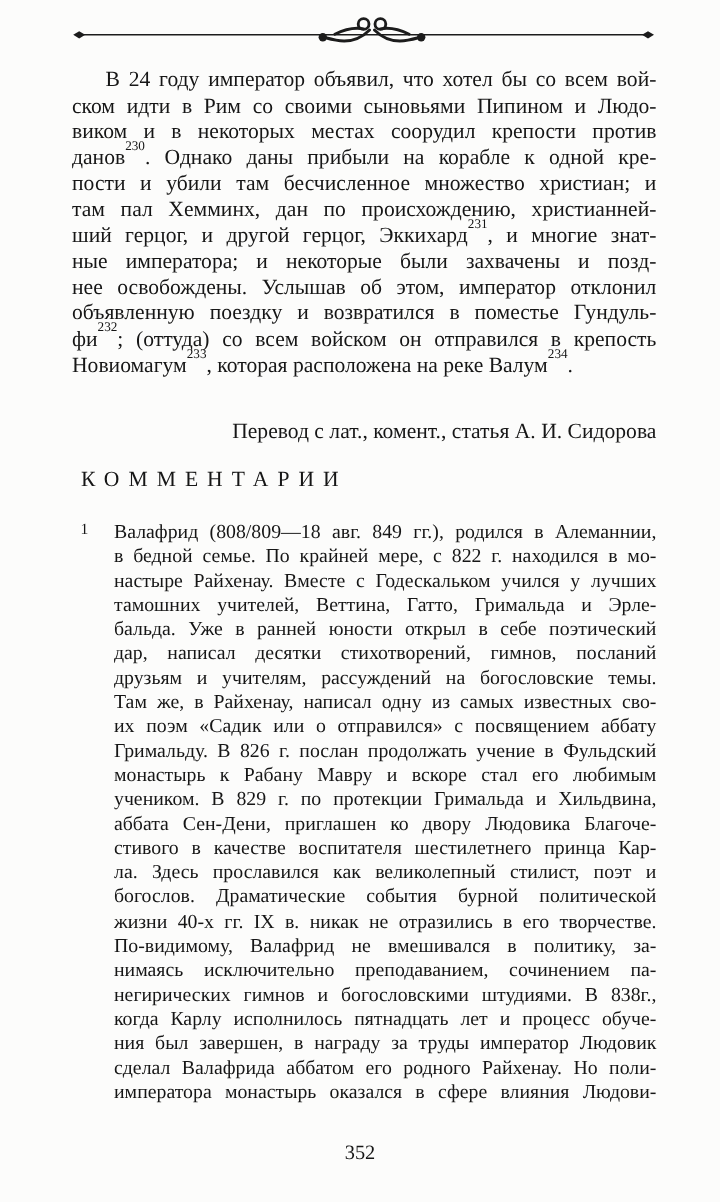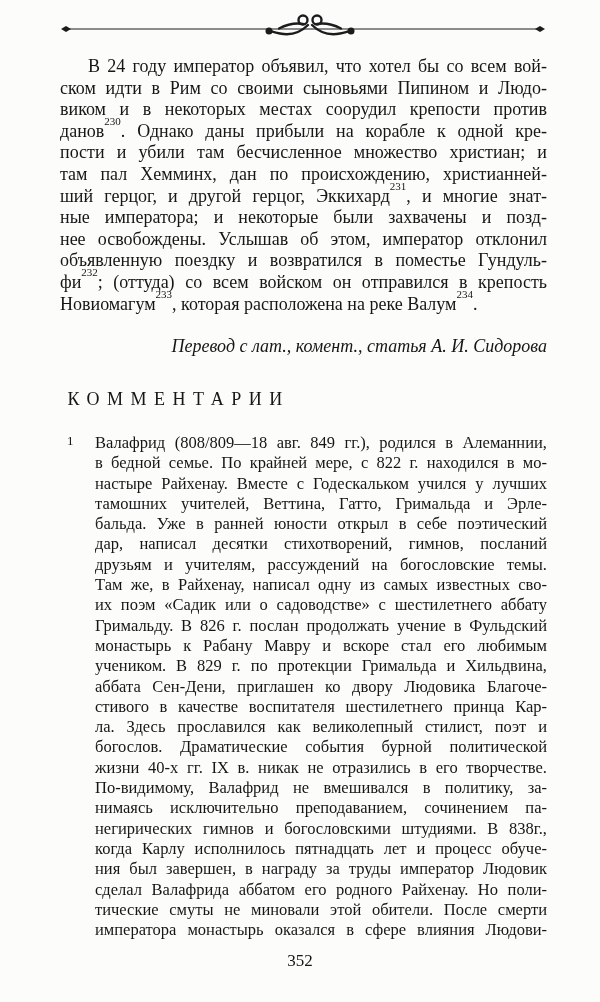--- a/index.html
+++ b/index.html
@@ -31,22 +31,22 @@
   }
   .jline.first-indent { text-indent: 28px; }
   .jline.last-line { text-align-last: left; -moz-text-align-last: left; }
   sup.fn {
     font-size: 11px;
     line-height: 0;
     position: relative; top: -5px;
     letter-spacing: 0;
   }
   .attribution {
-    position: absolute; top: 336px; left: 60px; width: 487px;
-    font-style: italic; font-size: 18px;
+    position: absolute; top: 349px; left: 60px; width: 487px;
+    font-size: 18px;
     text-align: right;
   }
   .comments-heading {
     position: absolute; top: 389px; left: 60px; width: 487px;
     font-size: 18px; letter-spacing: 7.5px; text-indent: 7.5px;
     text-align: left;
     font-weight: normal; margin: 0;
   }
   .comment-item {
     position: absolute; top: 433px; left: 60px;
@@ -111,34 +111,33 @@
   <div class="comment-item">
     <span class="comment-number">1</span>
     <div class="jline">Валафрид (808/809—18 авг. 849 гг.), родился в Алеманнии,</div>
     <div class="jline">в бедной семье. По крайней мере, с 822 г. находился в мо-</div>
     <div class="jline">настыре Райхенау. Вместе с Годескальком учился у лучших</div>
     <div class="jline">тамошних учителей, Веттина, Гатто, Гримальда и Эрле-</div>
     <div class="jline">бальда. Уже в ранней юности открыл в себе поэтический</div>
     <div class="jline">дар, написал десятки стихотворений, гимнов, посланий</div>
     <div class="jline">друзьям и учителям, рассуждений на богословские темы.</div>
     <div class="jline">Там же, в Райхенау, написал одну из самых известных сво-</div>
-    <div class="jline">их поэм «Садик или о садоводстве» с шестилетнего аббату</div>
+    <div class="jline">их поэм «Садик или о отправился» с посвящением аббату</div>
     <div class="jline">Гримальду. В 826 г. послан продолжать учение в Фульдский</div>
     <div class="jline">монастырь к Рабану Мавру и вскоре стал его любимым</div>
     <div class="jline">учеником. В 829 г. по протекции Гримальда и Хильдвина,</div>
     <div class="jline">аббата Сен-Дени, приглашен ко двору Людовика Благоче-</div>
     <div class="jline">стивого в качестве воспитателя шестилетнего принца Кар-</div>
     <div class="jline">ла. Здесь прославился как великолепный стилист, поэт и</div>
     <div class="jline">богослов. Драматические события бурной политической</div>
     <div class="jline">жизни 40-х гг. IX в. никак не отразились в его творчестве.</div>
     <div class="jline">По-видимому, Валафрид не вмешивался в политику, за-</div>
     <div class="jline">нимаясь исключительно преподаванием, сочинением па-</div>
     <div class="jline">негирических гимнов и богословскими штудиями. В 838г.,</div>
     <div class="jline">когда Карлу исполнилось пятнадцать лет и процесс обуче-</div>
     <div class="jline">ния был завершен, в награду за труды император Людовик</div>
     <div class="jline">сделал Валафрида аббатом его родного Райхенау. Но поли-</div>
-    <div class="jline">тические смуты не миновали этой обители. После смерти</div>
     <div class="jline">императора монастырь оказался в сфере влияния Людови-</div>
   </div>
 
   <div class="page-number">352</div>
 
 </div>
 
 </body></html>

